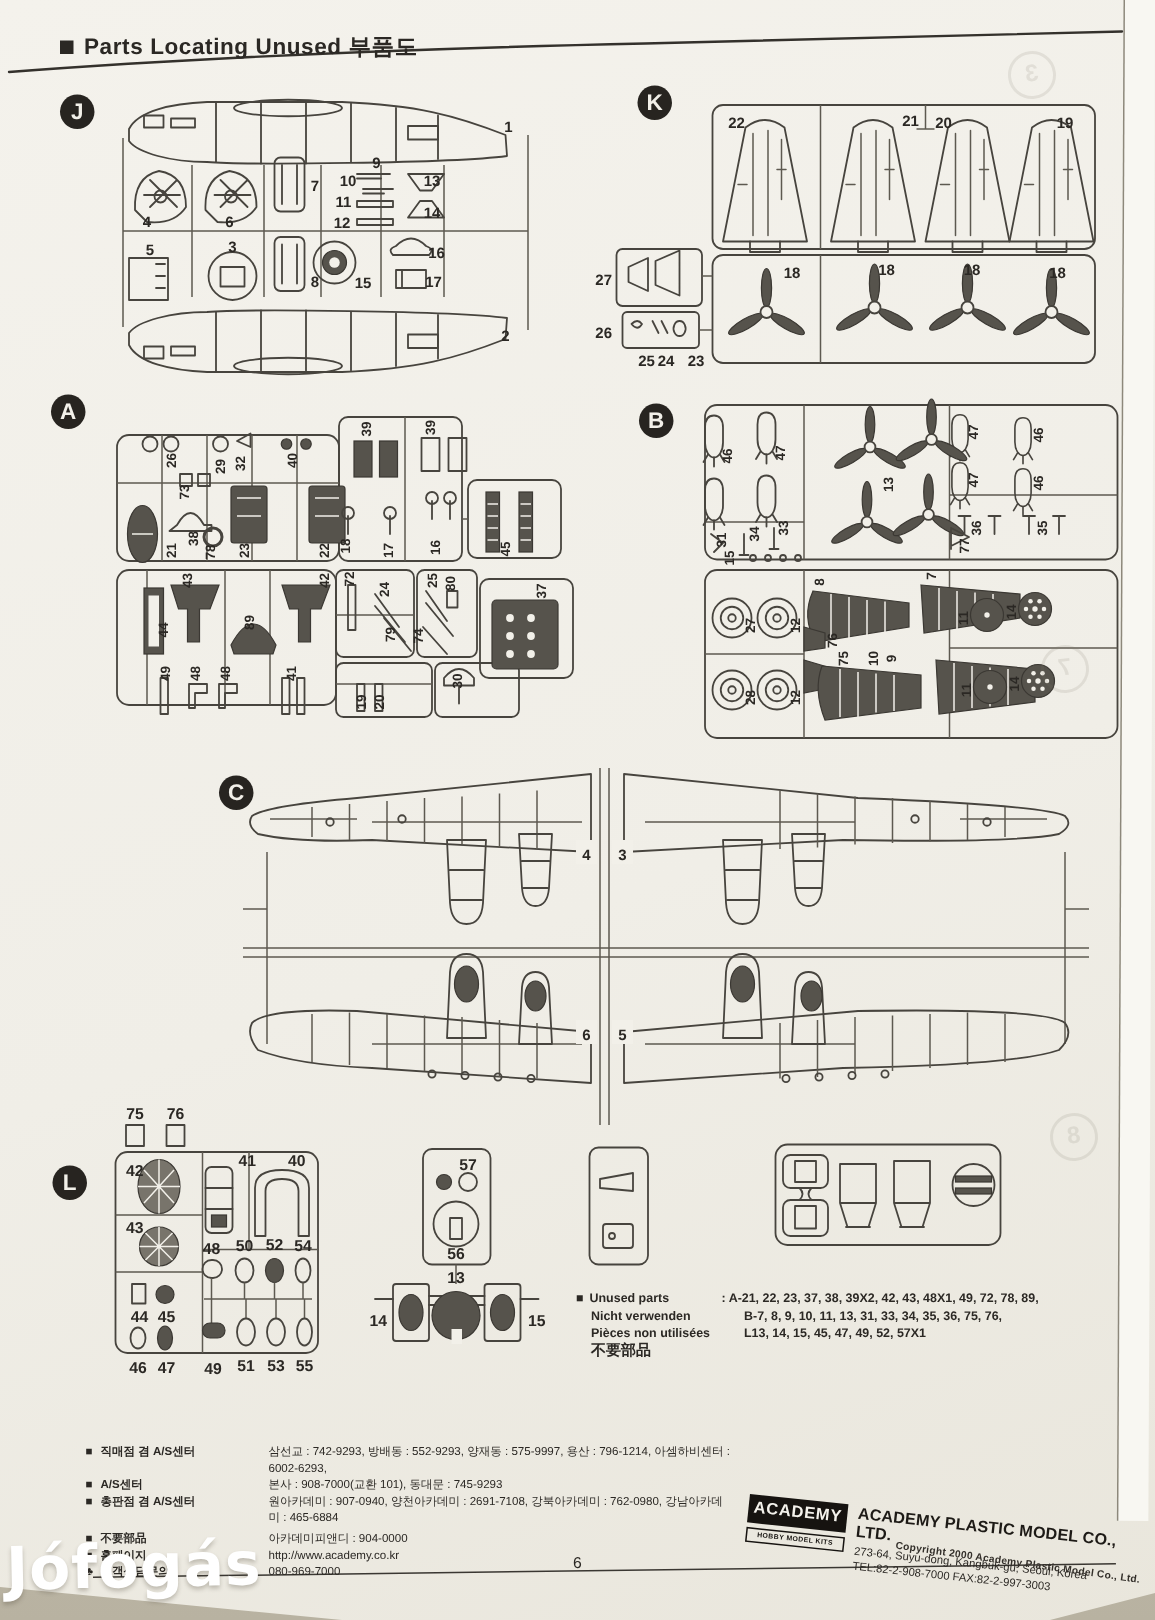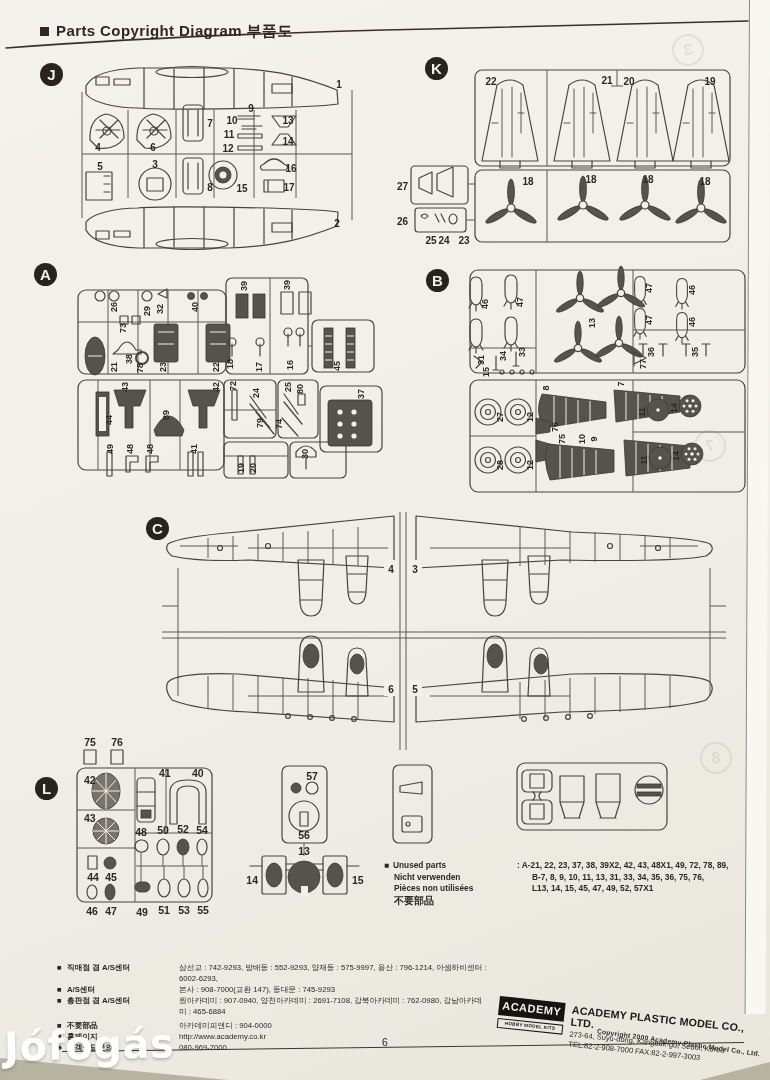--- a/index.html
+++ b/index.html
@@ -22,21 +22,21 @@
   .dk{fill:#56534c;stroke:#3b3833;stroke-width:.8;}
   .dk2{fill:#78746b;stroke:#3b3833;stroke-width:.8;}
   .pp{fill:#f2f0e9;stroke:none;}
   .ppl{stroke:#f2f0e9;fill:none;stroke-width:1;}
   .pn{font-family:"Liberation Sans",sans-serif;font-weight:bold;font-size:10px;fill:#2b2824;}
   .pns{font-family:"Liberation Sans",sans-serif;font-weight:bold;font-size:9px;fill:#2b2824;}
   .pnl{font-family:"Liberation Sans",sans-serif;font-weight:bold;font-size:10.5px;fill:#2b2824;}
   .unused{position:absolute;left:384px;top:860px;width:362px;color:#2b2824;z-index:4;}
   .urow{display:flex;line-height:11.6px;font-size:8.3px;font-weight:bold;}
   .ulab{width:97px;display:flex;gap:4px;}
-  .uval{flex:1;margin-left:36px;}
+  .uval{flex:1;}
   .kfoot{position:absolute;left:57px;top:962px;width:430px;color:#2b2824;z-index:4;}
   .krow{display:flex;font-size:7.7px;line-height:11px;}
   .kbul{width:10px;font-weight:bold;}
   .klab{width:112px;font-weight:bold;}
   .kval{flex:1;}
   .gap{margin-top:2.5px;}
   .acad{position:absolute;left:500px;top:996px;width:272px;transform:rotate(6deg);
         transform-origin:left top;display:flex;gap:7px;align-items:flex-start;z-index:4;}
   .alogo{width:66px;flex:none;}
   .abox{background:#161310;color:#f4f2ec;font-weight:bold;font-size:11px;line-height:19px;
@@ -62,21 +62,21 @@
 
 <div class="paper"></div>
 <div class="edge"></div>
 
 <svg style="left:0;top:6px" width="770" height="46" viewBox="0 0 770 46">
   <path class="ln" style="stroke:#34312c;stroke-width:1.6" d="M6,42 C150,31 290,26 430,23 C560,20 690,17 748,15"></path>
 </svg>
 
 <div class="titlebar">
   <span class="tbullet"></span>
-  <span class="ttl">Parts Copyright Diagram 부품도</span>
+  <span class="ttl">Parts Locating Unused 부품도</span>
 </div>
 
 <div class="badge" style="left:40px;top:63px">J</div>
 <div class="badge" style="left:425px;top:57px">K</div>
 <div class="badge" style="left:34px;top:263px">A</div>
 <div class="badge" style="left:426px;top:269px">B</div>
 <div class="badge" style="left:146px;top:517px">C</div>
 <div class="badge" style="left:35px;top:777px">L</div>
 
 <svg style="left:40px;top:60px" width="340" height="196" viewBox="0 0 340 196">
@@ -583,21 +583,21 @@
 
 <div class="kfoot">
   <div class="krow">
     <span class="kbul">■</span>
     <span class="klab">직매점 겸 A/S센터</span>
     <span class="kval">삼선교 : 742-9293, 방배동 : 552-9293, 양재동 : 575-9997, 용산 : 796-1214, 아셈하비센터 : 6002-6293,</span>
   </div>
   <div class="krow">
     <span class="kbul">■</span>
     <span class="klab">A/S센터</span>
-    <span class="kval">본사 : 908-7000(교환 147), 동대문 : 745-9293</span>
+    <span class="kval">본사 : 908-7000(교환 101), 동대문 : 745-9293</span>
   </div>
   <div class="krow">
     <span class="kbul">■</span>
     <span class="klab">총판점 겸 A/S센터</span>
     <span class="kval">원아카데미 : 907-0940, 양천아카데미 : 2691-7108, 강북아카데미 : 762-0980, 강남아카데미 : 465-6884</span>
   </div>
   <div class="krow gap">
     <span class="kbul">■</span>
     <span class="klab">不要部品</span>
     <span class="kval">아카데미피앤디 : 904-0000</span>

